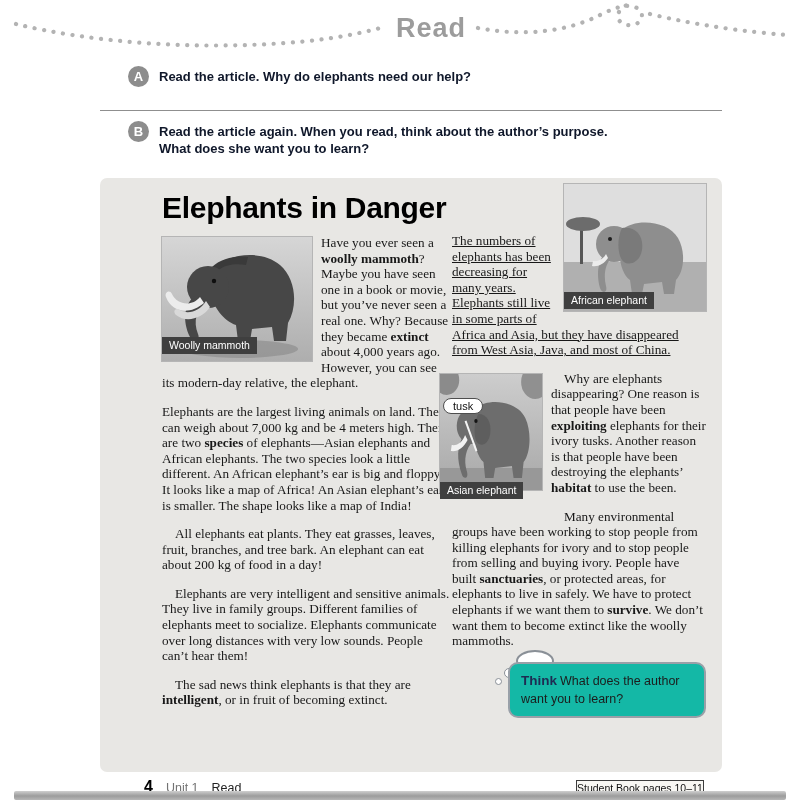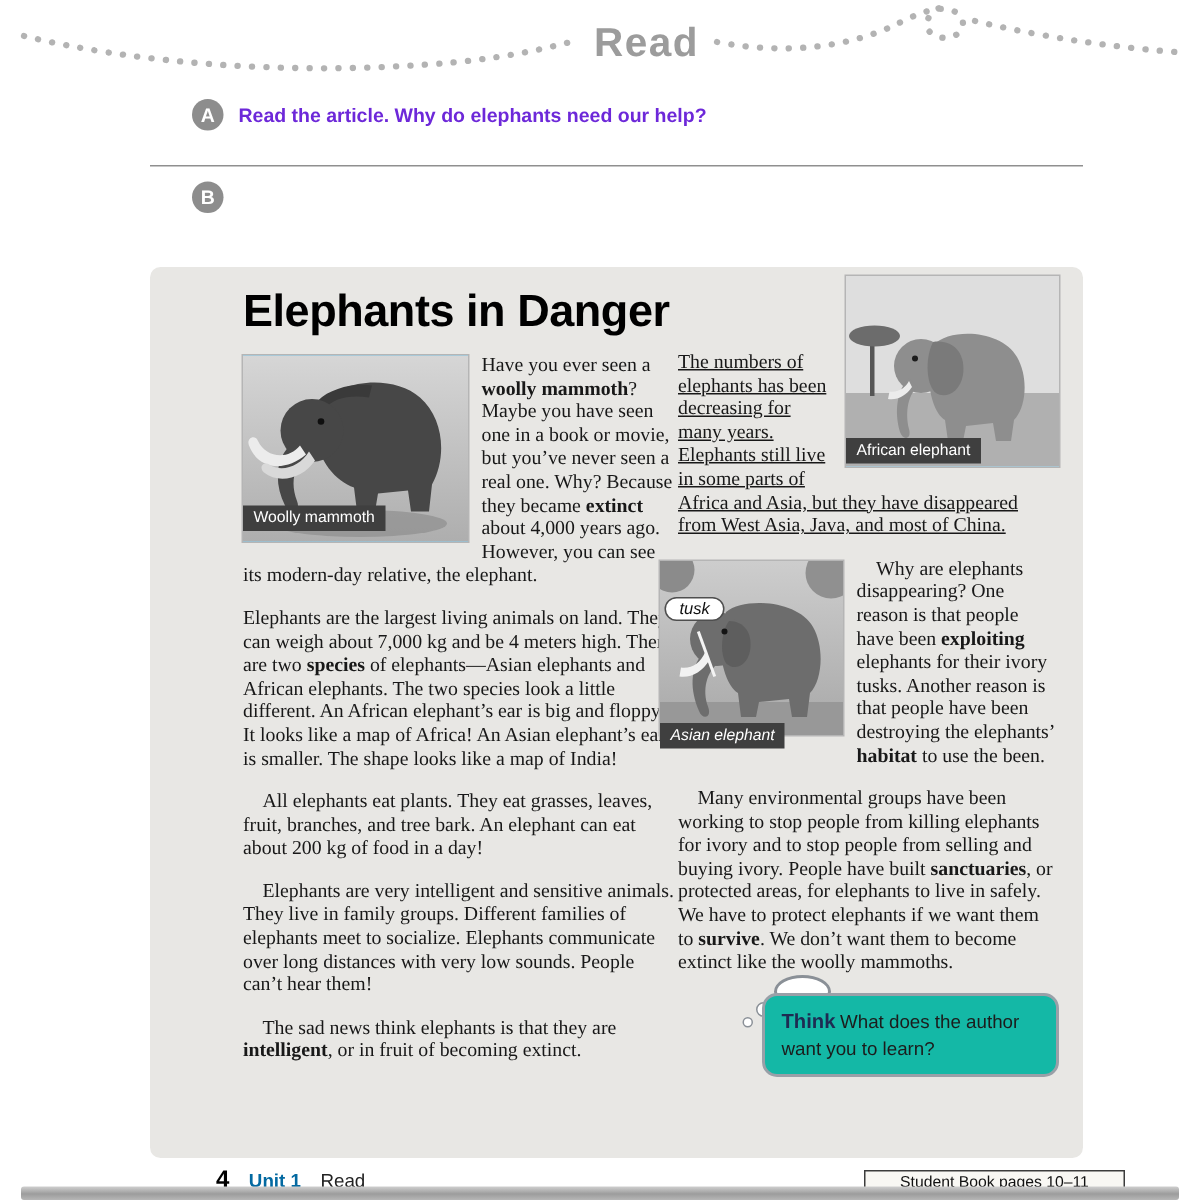--- a/index.html
+++ b/index.html
@@ -16,21 +16,21 @@
   }
   
   .task{position:absolute;left:128px;display:flex;gap:10px;align-items:flex-start;}
   .task-a{top:66px;}
   .task-b{top:121px;}
   .badge{
     flex:0 0 auto;width:21px;height:21px;border-radius:50%;
     background:#8d8d8d;color:#fff;font-weight:bold;font-size:13px;
     display:flex;align-items:center;justify-content:center;
   }
-  .task-text{margin:2px 0 0;font-size:13px;font-weight:bold;line-height:1.32;color:#6d28d9;max-width:545px;}
+  .task-text{margin:2px 0 0;font-size:13px;font-weight:bold;line-height:1.32;color:#0f172a;max-width:545px;}
   .divider{position:absolute;top:110px;left:100px;width:622px;height:0;border:none;border-top:1px solid #8f8f8f;margin:0;}
   
   .article{
     position:absolute;left:100px;top:178px;width:622px;height:594px;
     background:#e8e7e4;border-radius:7px;
   }
   .article-title{
     position:absolute;left:62px;top:13px;margin:0;
     font-size:30px;font-weight:bold;color:#000000;letter-spacing:-0.3px;
   }
@@ -42,21 +42,21 @@
     font-size:13.2px;line-height:15.6px;margin:0 0 13px;color:#181818;
   }
   .article p b{font-weight:bold;}
   .article p.indent{text-indent:13px;}
   .rp-first{margin-top:49px !important;text-decoration:underline;}
   
   .fig{position:relative;margin:0;background:#7dd3fc;box-shadow:0 0 0 1px #b5b5b5;}
   .fig svg{display:block;width:100%;height:100%;}
   .fig-mammoth{float:left;width:150px;height:124px;margin:2px 9px 6px 0;}
   .fig-african{float:right;width:142px;height:127px;margin:0 0 8px 9px;}
-  .fig-asian{float:left;width:122px;height:116px;margin:3px 9px 22px -12px;font-style:italic;}
+  .fig-asian{float:left;width:102px;height:116px;margin:3px 9px 22px -12px;}
   .caption{
     position:absolute;left:0;background:#3f3f3f;color:#fff;
     font-size:10.5px;padding:2px 7px;white-space:nowrap;line-height:1.25;
   }
   .fig-mammoth .caption{bottom:7px;}
   .fig-african .caption{bottom:2px;}
   .fig-asian .caption{bottom:-9px;}
   .pill{
     position:absolute;left:3px;top:24px;background:#fff;border:1.5px solid #4e4e4e;
     border-radius:10px;padding:1px 9px;font-size:11px;color:#101010;
@@ -69,25 +69,25 @@
   .think-dot2{left:-13px;top:16px;width:5px;height:5px;}
   .think-cloud{position:absolute;left:8px;top:-12px;width:34px;height:18px;background:#fff;border:2px solid #8a9097;border-radius:50%;}
   .think-box{
     position:relative;background:#14b8a6;border:2px solid #99a0a8;border-radius:10px;
     padding:8px 11px;font-size:12.5px;line-height:1.4;color:#1c1c1c;
   }
   .think-box b{font-size:13.5px;color:#1e2b52;margin-right:3px;}
   
   .footer{position:absolute;left:144px;top:778px;display:flex;align-items:baseline;gap:13px;}
   .pg{font-size:16px;font-weight:bold;color:#000;}
-  .unit{font-size:12.5px;font-weight:bold;color:#0369a1;}
+  .unit{font-size:12.5px;font-weight:normal;color:#737373;}
   .sect{font-size:12.5px;color:#222;}
   .ref-box{
     position:absolute;left:576px;top:780px;border:1px solid #3c3c3c;background:#f8f7f3;
-    font-size:10.5px;padding:1px 23px;color:#111;
+    font-size:10.5px;padding:1px 0;color:#111;
   }
   .bottom-strip{
     position:absolute;left:14px;top:791px;width:772px;height:9px;border-radius:2px;
     background:linear-gradient(180deg,#cfcfcf 0%,#9c9c9c 55%,#b6b6b6 100%);
   }
 </style>
 </head>
 <body>
 
 <div class="page">
@@ -103,20 +103,21 @@
 
   <div class="task task-a">
     <span class="badge">A</span>
     <p class="task-text">Read the article. Why do elephants need our help?</p>
   </div>
 
   <hr class="divider">
 
   <div class="task task-b">
     <span class="badge">B</span>
+    <p class="task-text"><span>Read the article again. When you read, think about the author’s purpose.</span><br><span>What does she want you to learn?</span></p>
   </div>
 
   <div class="article">
     <h2 class="article-title">Elephants in Danger</h2>
 
     <div class="col col-left">
       <figure class="fig fig-mammoth">
         <svg viewBox="0 0 150 124" preserveAspectRatio="none">
           <defs>
             <linearGradient id="g-mam" x1="0" y1="0" x2="0" y2="1">

